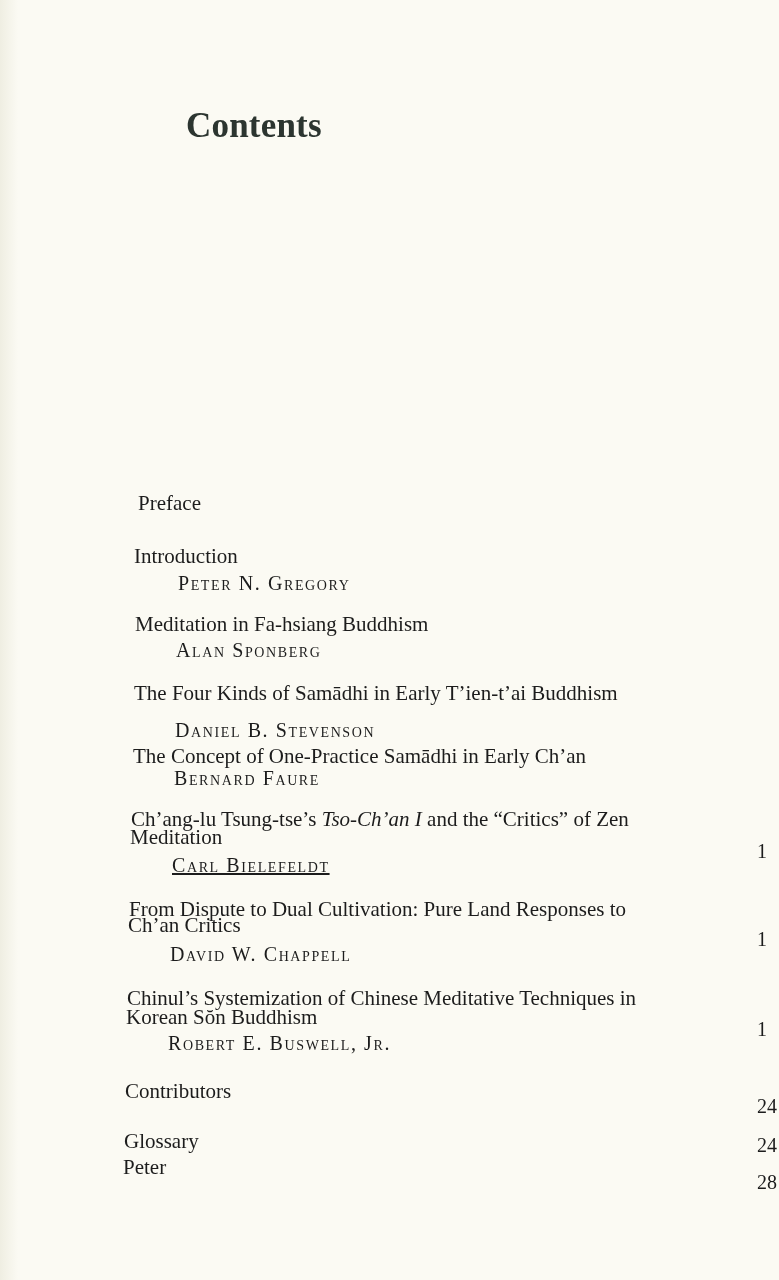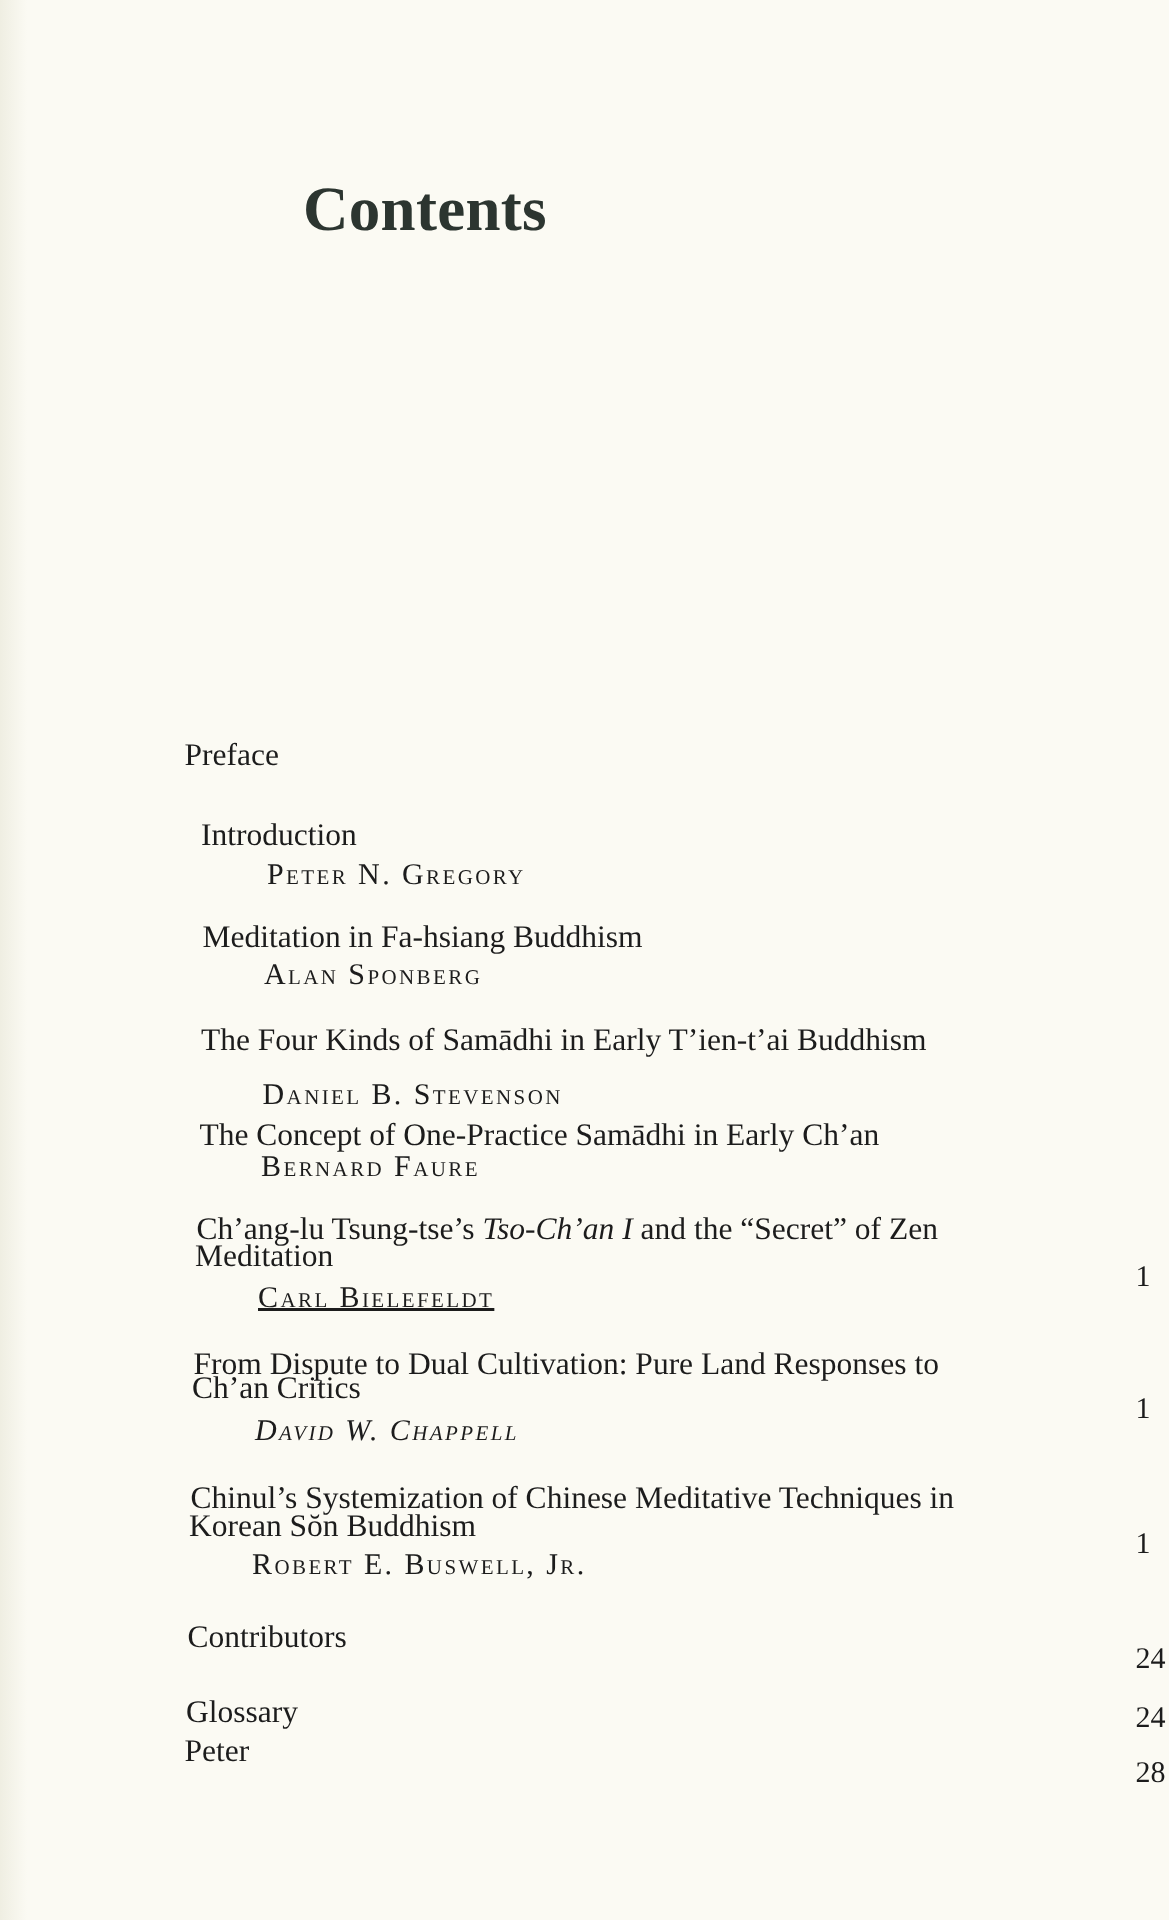--- a/index.html
+++ b/index.html
@@ -8,65 +8,64 @@
       background: #fbfaf3;
       position: relative;
       font-family: "Liberation Serif", serif;
       color: #1c1c1c;
     }
     .gutter {
       position: absolute; left: 0; top: 0; width: 18px; height: 1280px;
       background: linear-gradient(to right, #efeee2, #fbfaf3);
     }
     .title {
-      position: absolute; left: 186px; top: 116px;
-      font-size: 42px; font-weight: bold; color: #2c3530;
+      position: absolute; left: 186px; top: 106px;
+      font-size: 35px; font-weight: bold; color: #2c3530;
       letter-spacing: 0.2px;
-      margin-left: 16px;
     }
     .entry { position: absolute; font-size: 21px; line-height: 22px; white-space: nowrap; }
     .author {
       position: absolute; font-size: 20px; letter-spacing: 1.6px;
       font-variant: small-caps; white-space: nowrap;
     }
     .pg { position: absolute; left: 757px; font-size: 20px; white-space: nowrap; overflow: hidden; width: 22px; }
     i { font-style: italic; }
   </style>
 </head>
 <body>
 
 <div class="gutter"></div>
 
 <div class="title">Contents</div>
 
 <div>
-  <div class="entry" style="left:123px;top:492px;">Preface</div>
+  <div class="entry" style="left:138px;top:492px;">Preface</div>
 
   <div class="entry" style="left:134px;top:545px;">Introduction</div>
   <div class="author" style="left:178px;top:572px;">Peter N. Gregory</div>
 
   <div class="entry" style="left:135px;top:613px;">Meditation in Fa-hsiang Buddhism</div>
   <div class="author" style="left:176px;top:639px;">Alan Sponberg</div>
 
   <div class="entry" style="left:134px;top:682px;">The Four Kinds of Samādhi in Early T’ien-t’ai Buddhism</div>
   <div class="author" style="left:175px;top:705px;margin-top:14px;">Daniel B. Stevenson</div>
 
   <div class="entry" style="left:133px;top:745px;">The Concept of One-Practice Samādhi in Early Ch’an</div>
   <div class="author" style="left:174px;top:767px;">Bernard Faure</div>
 
   <div class="entry" style="left:131px;top:808px;">
-    <span>Ch’ang-lu Tsung-tse’s </span><i>Tso-Ch’an I</i><span> and the “Secret” of Zen</span>
+    <span>Ch’ang-lu Tsung-tse’s </span><i>Tso-Ch’an I</i><span> and the “Critics” of Zen</span>
   </div>
   <div class="entry" style="left:130px;top:826px;">Meditation</div>
   <div class="author" style="left:172px;top:854px;text-decoration:underline;">Carl Bielefeldt</div>
   <div class="pg" style="top:840px;">1</div>
 
   <div class="entry" style="left:129px;top:898px;">From Dispute to Dual Cultivation: Pure Land Responses to</div>
   <div class="entry" style="left:128px;top:914px;">Ch’an Critics</div>
-  <div class="author" style="left:170px;top:943px;font-style:italic;">David W. Chappell</div>
+  <div class="author" style="left:170px;top:943px;">David W. Chappell</div>
   <div class="pg" style="top:928px;">1</div>
 
   <div class="entry" style="left:127px;top:987px;">Chinul’s Systemization of Chinese Meditative Techniques in</div>
   <div class="entry" style="left:126px;top:1006px;">Korean Sŏn Buddhism</div>
   <div class="author" style="left:168px;top:1032px;">Robert E. Buswell, Jr.</div>
   <div class="pg" style="top:1018px;">1</div>
 
   <div class="entry" style="left:125px;top:1080px;">Contributors</div>
   <div class="pg" style="top:1095px;">24</div>
 

